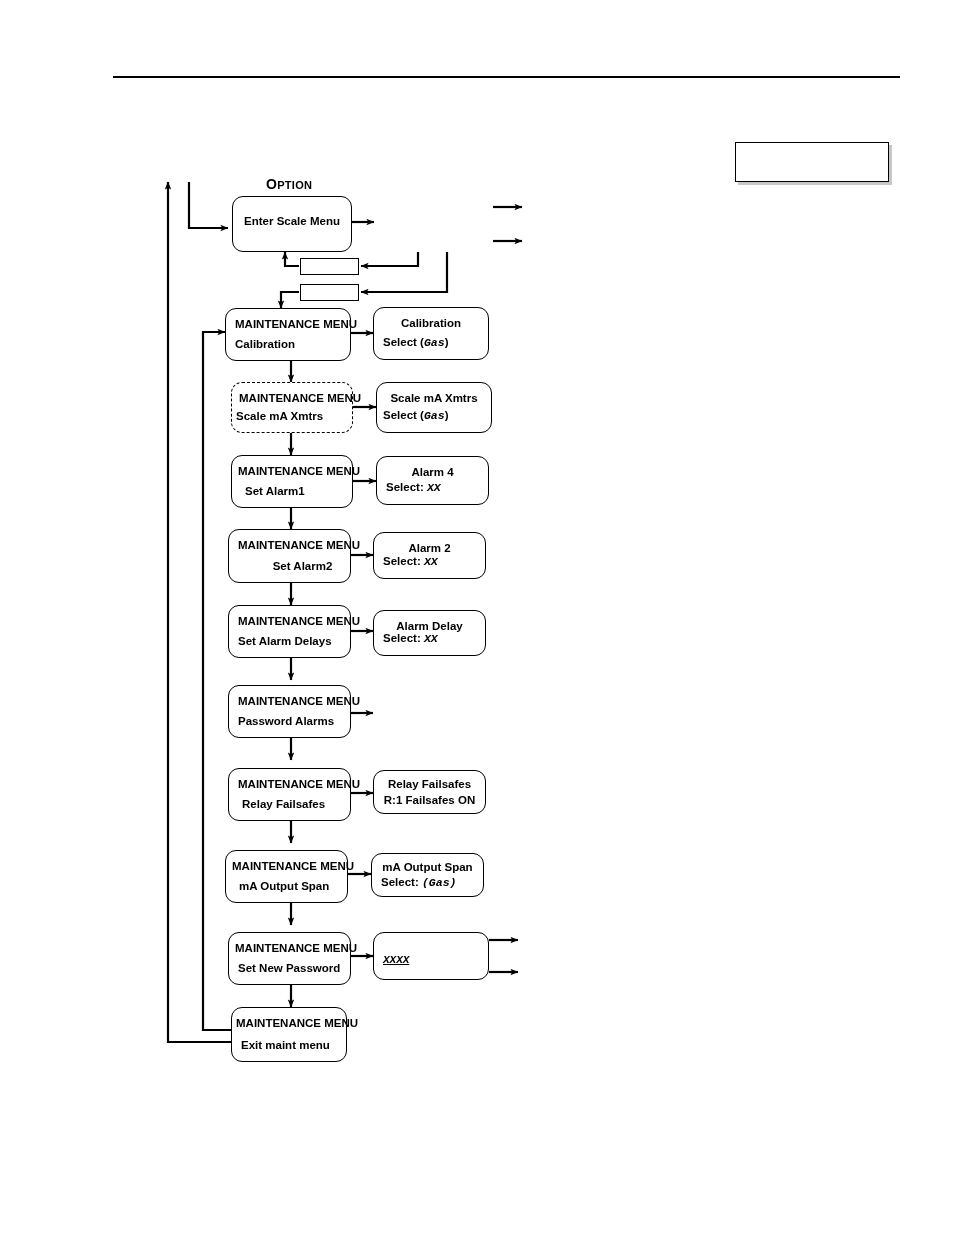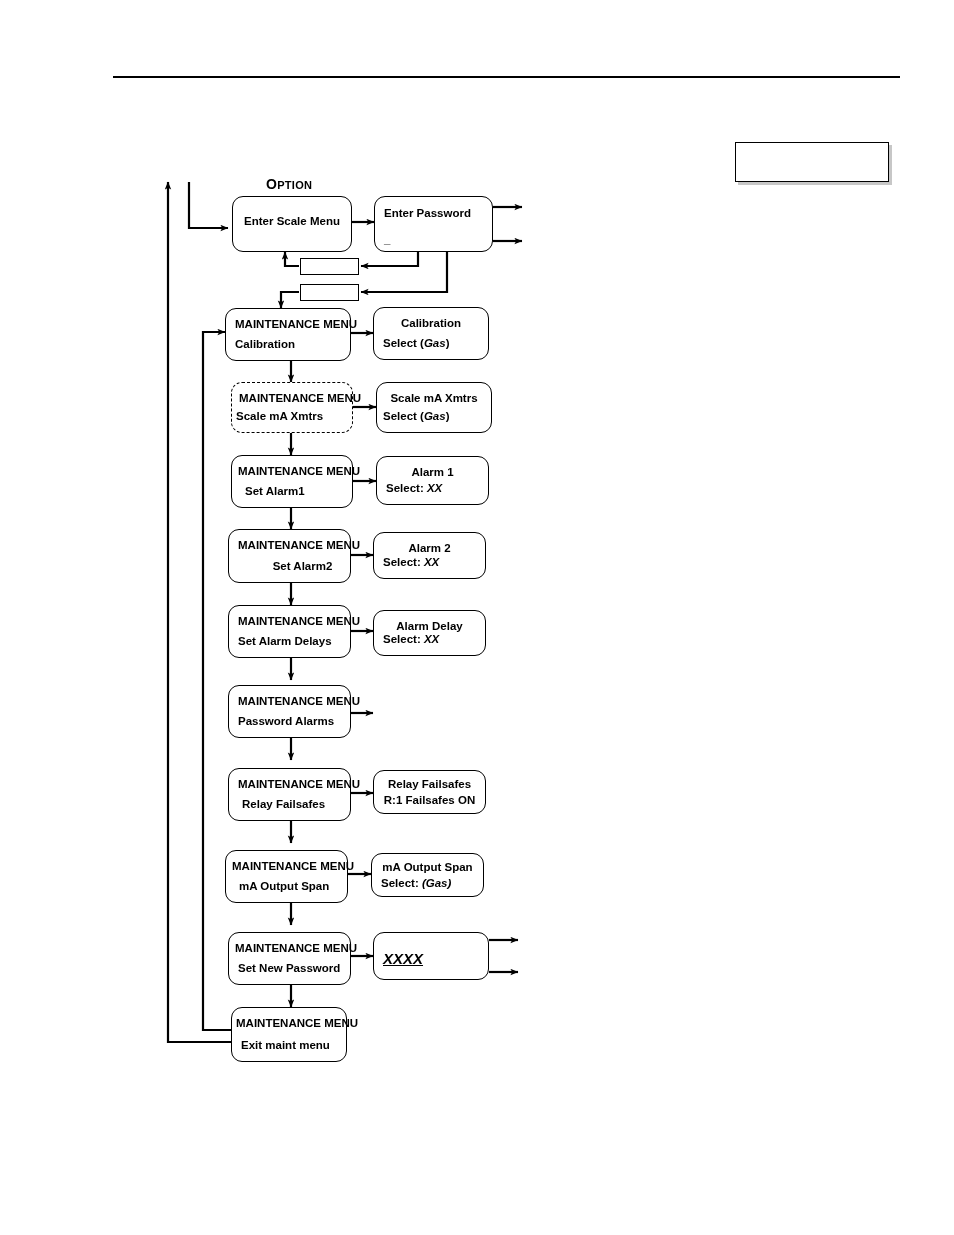--- a/index.html
+++ b/index.html
@@ -67,21 +67,21 @@
   .dbox .l1, .dbox .l2 {
     position: absolute;
     left: 0;
     width: 100%;
     white-space: nowrap;
   }
   .dbox .l1 { top: 9px; }
   .dbox .l2 { bottom: 10px; }
   .ctr { text-align: center; }
   .lft { text-align: left; padding-left: 9px; }
-  .ital { font-style: italic; }
+  .ital { font-style: italic; font-family: Liberation Mono, monospace; }
   .uline { text-decoration: underline; }
 
   
   .minibox {
     position: absolute;
     box-sizing: border-box;
     border: 1.6px solid #000;
     background: #fff;
   }
 
@@ -158,24 +158,20 @@
 
       <path d="M489,940 L518,940" marker-end="url(#ah)"></path>
       <path d="M489,972 L518,972" marker-end="url(#ah)"></path>
     </g>
   </svg>
 
   <div class="dbox" id="b-enter-maint" style="left:232px; top:196px; width:120px; height:56px;">
     <div class="l1 ctr" style="top:18px;">Enter Scale Menu</div>
   </div>
 
-  <div class="dbox" id="b-enter-password" style="left:374px; top:196px; width:119px; height:56px;">
-    <div class="l1 lft" style="top:10px;">Enter Password</div>
-    <div class="l2 lft" style="bottom:6px;">_</div>
-  </div>
 
   <div class="minibox" style="left:300px; top:258px; width:59px; height:17px;">
     <span></span>
   </div>
   <div class="minibox" style="left:300px; top:284px; width:59px; height:17px;">
     <span></span>
   </div>
 
   <div class="dbox" style="left:225px; top:308px; width:126px; height:53px;">
     <div class="l1 lft">MAINTENANCE  MENU</div>
@@ -231,21 +227,21 @@
     <div class="l1 ctr">Calibration</div>
     <div class="l2 lft"><span>Select (</span><span class="ital">Gas</span><span>)</span></div>
   </div>
 
   <div class="dbox" style="left:376px; top:382px; width:116px; height:51px;">
     <div class="l1 ctr">Scale mA Xmtrs</div>
     <div class="l2 lft" style="padding-left:6px;"><span>Select (</span><span class="ital">Gas</span><span>)</span></div>
   </div>
 
   <div class="dbox" style="left:376px; top:456px; width:113px; height:49px;">
-    <div class="l1 ctr">Alarm 1</div>
+    <div class="l1 ctr">Alarm 4</div>
     <div class="l2 lft"><span>Select: </span><span class="ital">XX</span></div>
   </div>
 
   <div class="dbox" style="left:373px; top:532px; width:113px; height:47px;">
     <div class="l1 ctr">Alarm 2</div>
     <div class="l2 lft"><span>Select: </span><span class="ital">XX</span></div>
   </div>
 
   <div class="dbox" style="left:373px; top:610px; width:113px; height:46px;">
     <div class="l1 ctr">Alarm Delay</div>
@@ -257,16 +253,16 @@
     <div class="l1 ctr" style="top:7px;">Relay Failsafes</div>
     <div class="l2 ctr" style="bottom:7px;">R:1 Failsafes ON</div>
   </div>
 
   <div class="dbox" style="left:371px; top:853px; width:113px; height:44px;">
     <div class="l1 ctr" style="top:7px;">mA Output Span</div>
     <div class="l2 lft" style="bottom:7px;"><span>Select: </span><span class="ital">(Gas)</span></div>
   </div>
 
   <div class="dbox" style="left:373px; top:932px; width:116px; height:48px;">
-    <div class="l2 lft" style="bottom:12px; font-size:15px;"><span class="ital uline">XXXX</span></div>
+    <div class="l2 lft" style="bottom:12px; font-size:11px;"><span class="ital uline">XXXX</span></div>
   </div>
 
 </div>
 
 </body></html>

